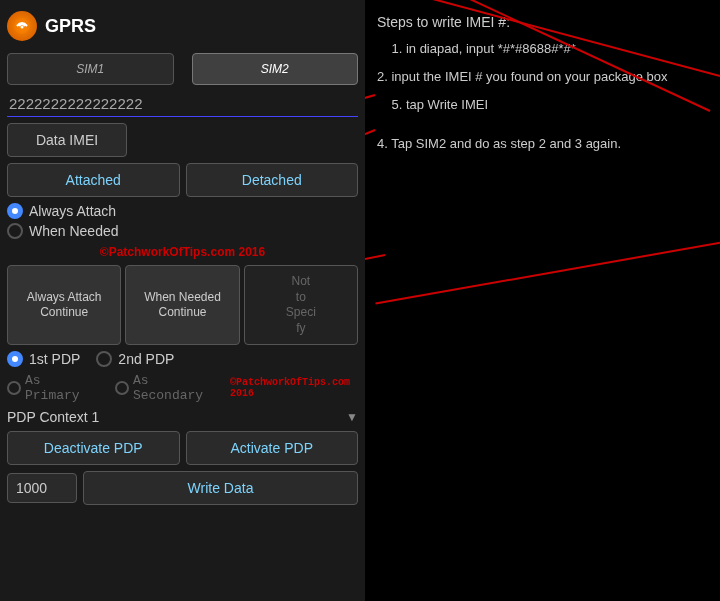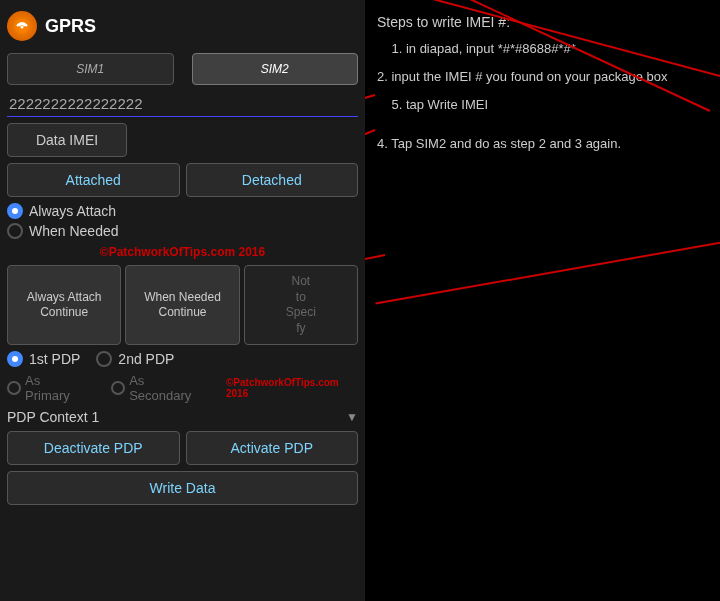--- a/index.html
+++ b/index.html
@@ -179,20 +179,21 @@
       align-items: center;
       gap: 6px;
       color: #ccc;
       font-size: 14px;
     }
     
     .primary-row {
       display: flex;
       align-items: center;
       gap: 16px;
+      font-family: Liberation Mono, monospace;
     }
     .primary-item {
       display: flex;
       align-items: center;
       gap: 4px;
       color: #666;
       font-size: 13px;
     }
     
     .pdp-context-label {
@@ -316,20 +317,21 @@
     <span>PDP Context 1</span>
     <span class="arrow-icon">▼</span>
   </div>
 
   <div class="activate-row">
     <button class="dark-btn" style="flex:1">Deactivate PDP</button>
     <button class="dark-btn" style="flex:1">Activate PDP</button>
   </div>
 
   <div class="send-row">
+    <input class="value-input" type="text" value="1000" style="">
     <button class="dark-btn" style="flex:1">Write Data</button>
   </div>
 </div>
 
 <div class="right-panel">
   <div class="steps-title">Steps to write IMEI #:</div>
 
   <div class="step">
     &nbsp;&nbsp;&nbsp;&nbsp;<span>1. in diapad, input *#*#8688#*#*</span>
   </div>

